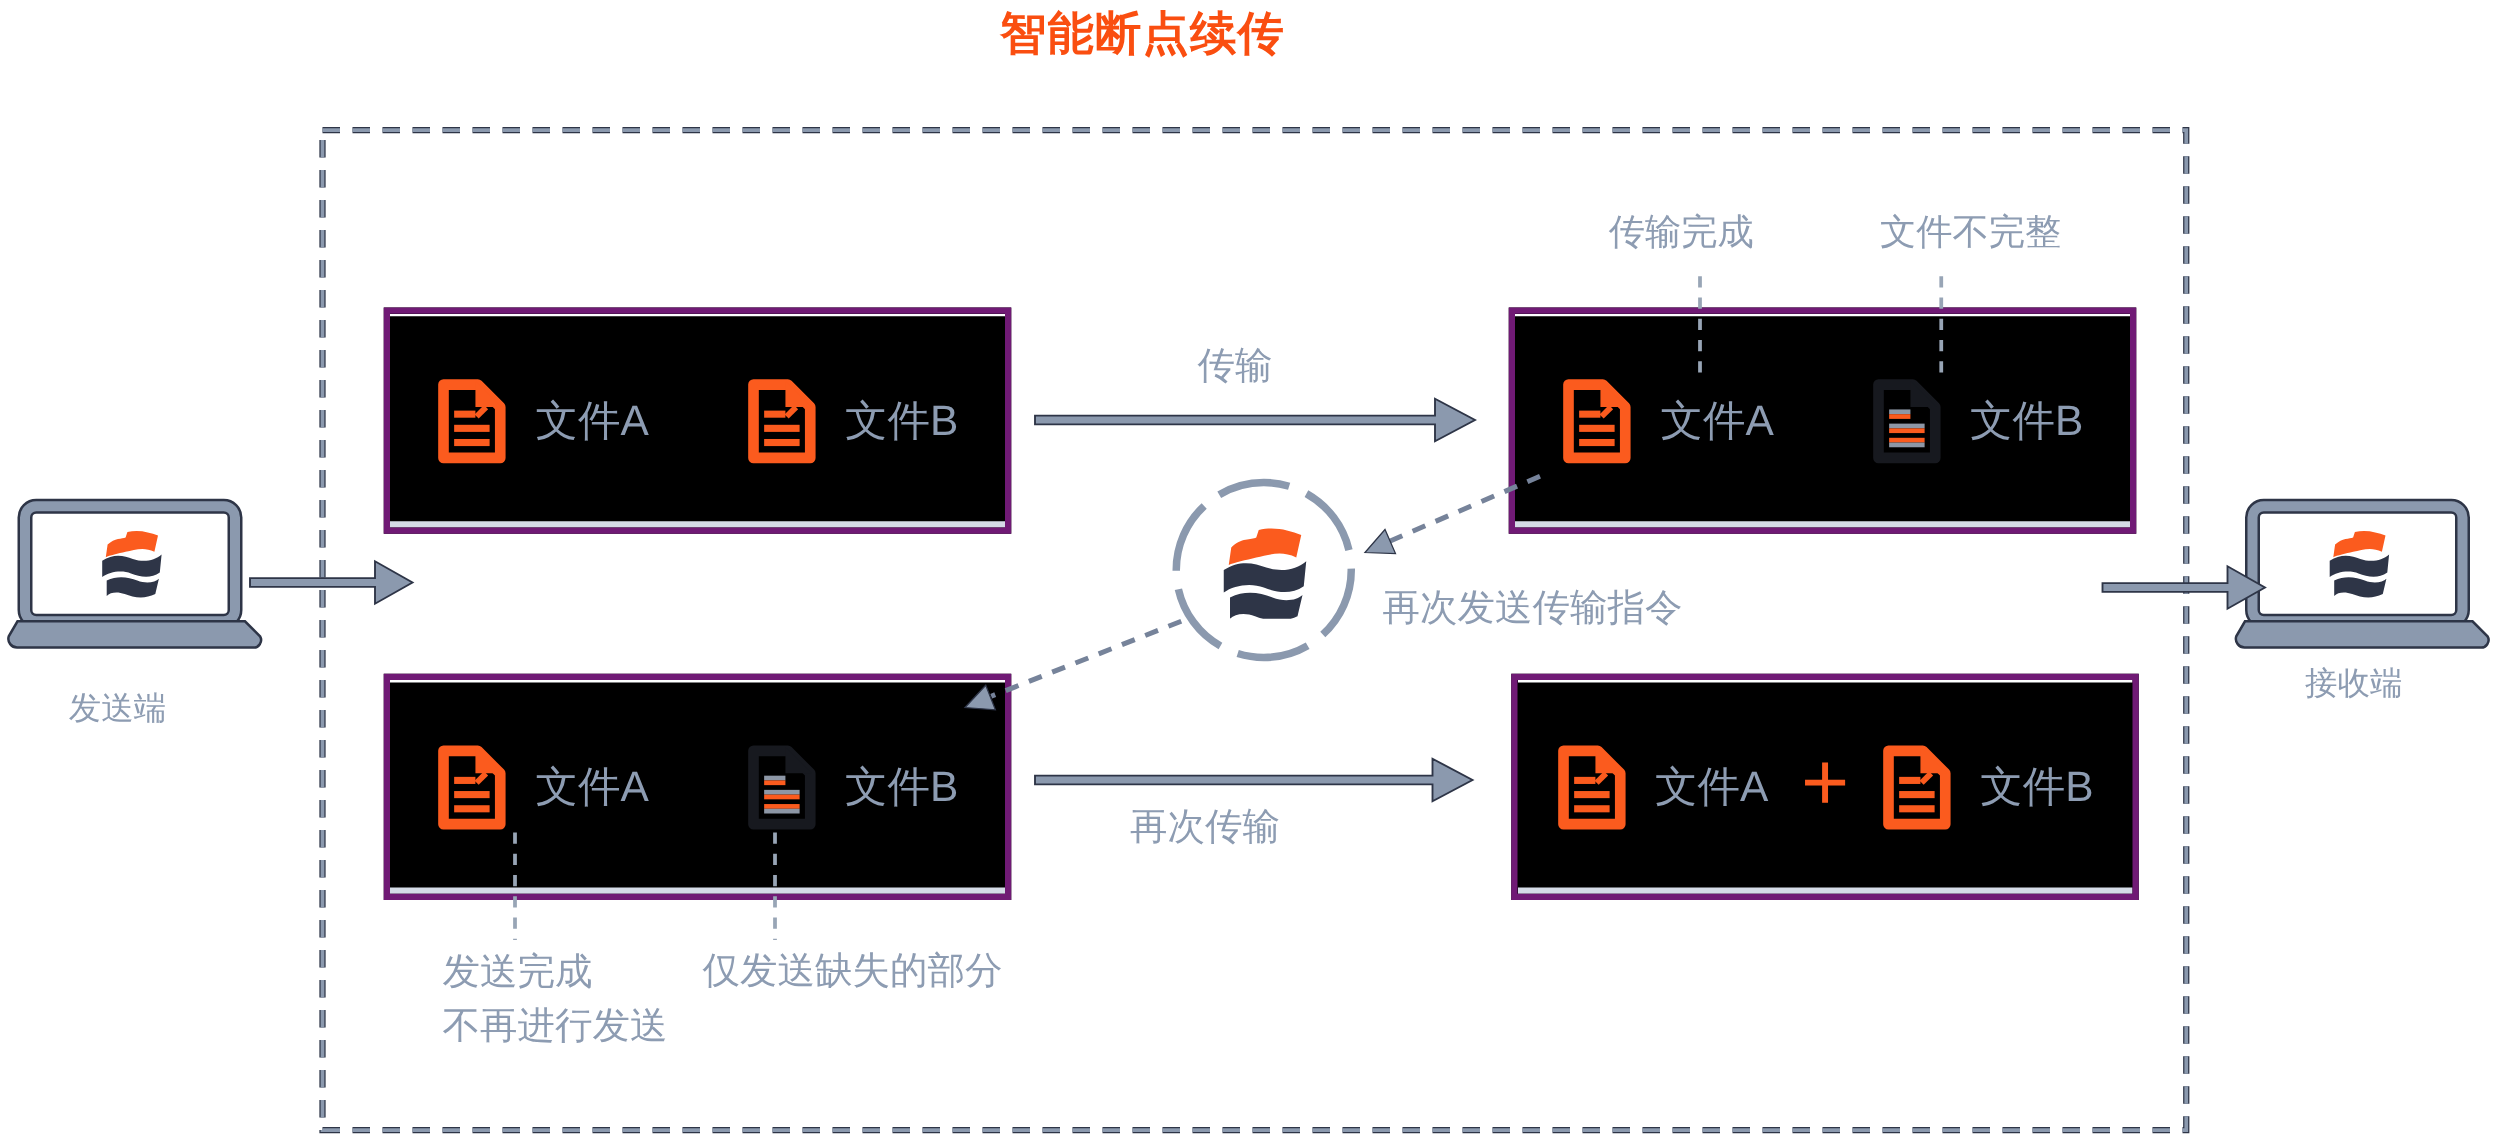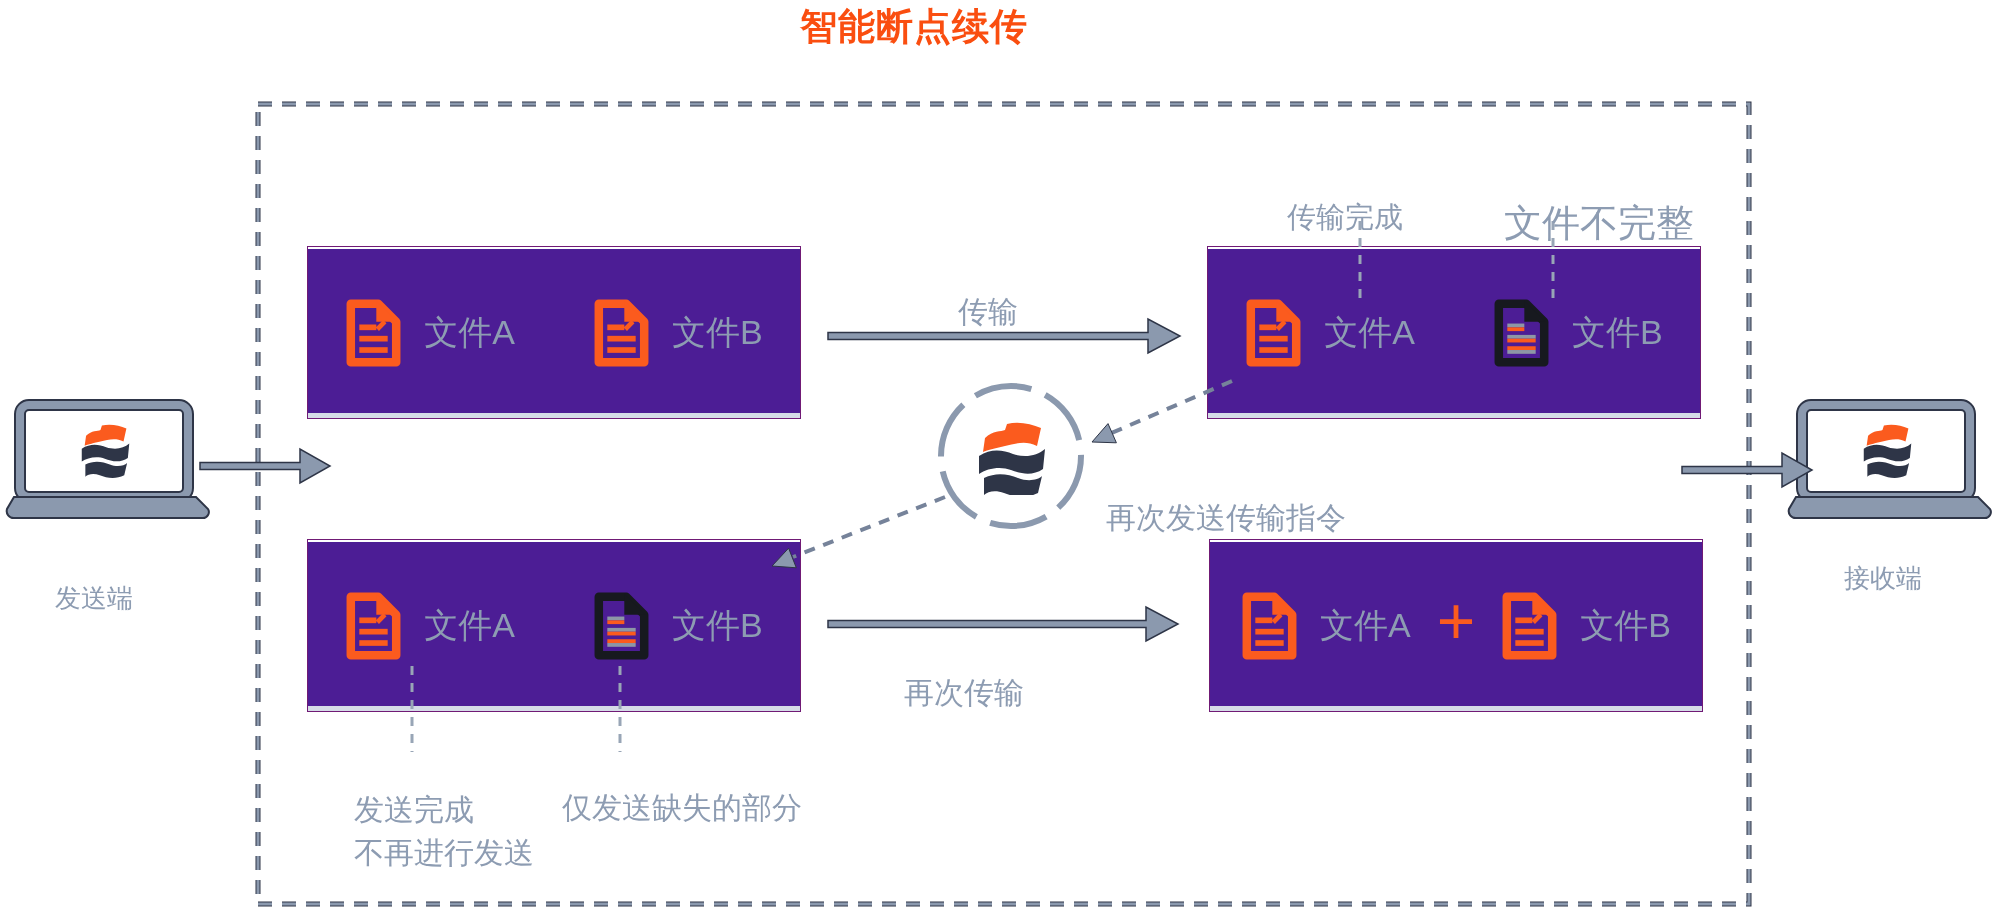--- a/index.html
+++ b/index.html
@@ -1,29 +1,29 @@
 <!DOCTYPE html>
 <html><head>
 <meta charset="utf-8">
 <style>
   html,body{margin:0;padding:0;background:#ffffff;}
   #stage{position:relative;width:1999px;height:909px;background:#ffffff;overflow:hidden;
          font-family:"Liberation Sans", sans-serif;}
   svg{display:block;}
   .overlay{position:absolute;left:0;top:0;z-index:5;pointer-events:none;}
-  .fbox{position:absolute;width:492px;height:171px;background:#4c1d95;
-        border:1px solid #701a75;z-index:1;
+  .fbox{position:absolute;width:492px;height:171px;background:#000000;
+        border:5px solid #701a75;z-index:1;
         box-shadow:inset 0 -5px 0 #d5dbe7, inset 0 2px 0 #fdfeff;
         display:flex;align-items:center;justify-content:center;gap:78px;}
   .gap-sm{gap:26px;}
   .file{display:flex;align-items:center;gap:22px;}
   .doc{width:57px;height:70px;}
   .fname{font-size:34px;color:#8d9cb2;}
   .plus{font-size:66px;color:#fb5b1e;line-height:1;transform:translateY(-5px);}
-  .t{position:absolute;color:#8d9cb2;font-size:30px;white-space:nowrap;z-index:6;margin-top:32px;}
+  .t{position:absolute;color:#8d9cb2;font-size:30px;white-space:nowrap;z-index:6;}
   .big{font-size:26px;}
   .title{position:absolute;left:800px;top:2px;font-size:37px;font-weight:bold;
          color:#fa4e10;letter-spacing:1px;white-space:nowrap;z-index:6;}
   .laptop{position:absolute;width:210px;height:125px;z-index:2;}
   .trigger-logo{position:absolute;left:971px;top:419px;width:80px;height:76px;z-index:6;}
   .two-line div{line-height:43px;}
 </style>
 </head>
 <body>
 
@@ -158,22 +158,22 @@
         </svg>
       <span class="fname">文件B</span>
     </div>
   </div>
 
   <svg class="trigger-logo" viewBox="0 0 80 76">
     <use href="#logo-g"></use>
   </svg>
 
   <div class="t" style="left:1287px;top:166px;font-size:29px">传输完成</div>
-  <div class="t" style="left:1504px;top:166px;font-size:38px">文件不完整</div>
-  <div class="t" style="left:958px;top:260px">传输</div>
+  <div class="t" style="left:1504px;top:166px;font-size:29px">文件不完整</div>
+  <div class="t" style="left:958px;top:272px">传输</div>
   <div class="t" style="left:1106px;top:466px">再次发送传输指令</div>
   <div class="t" style="left:904px;top:641px">再次传输</div>
   <div class="t" style="left:562px;top:756px">仅发送缺失的部分</div>
   <div class="t two-line" style="left:354px;top:756px">
     <div>发送完成</div>
     <div>不再进行发送</div>
   </div>
 
 </div>
 

